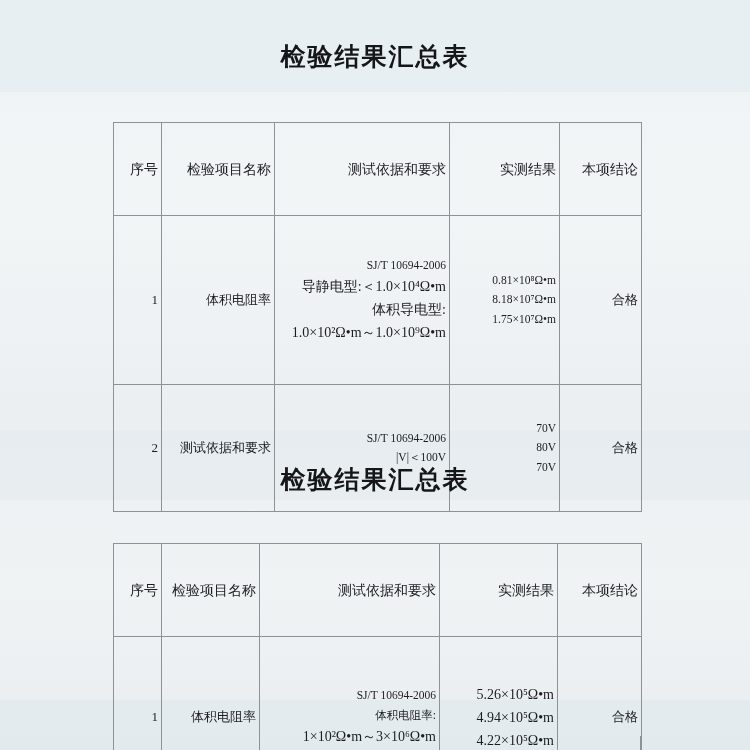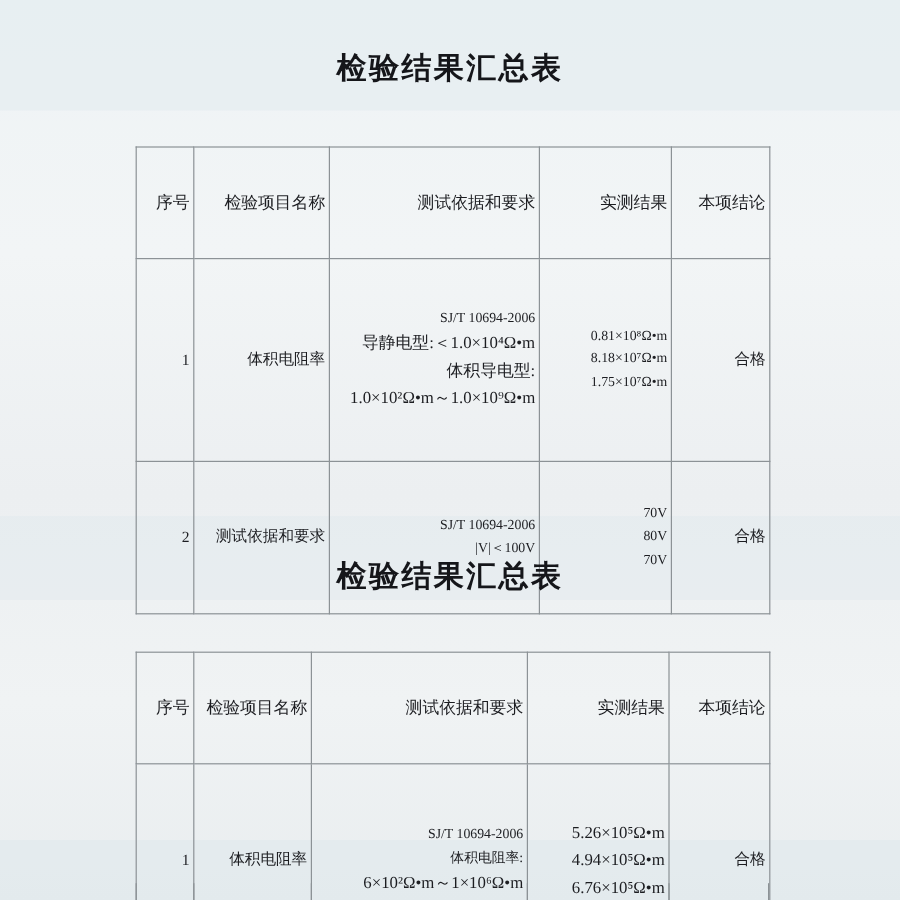--- a/index.html
+++ b/index.html
@@ -194,26 +194,26 @@
         <th>本项结论</th>
       </tr>
     </thead>
     <tbody>
       <tr class="row-tall">
         <td>1</td>
         <td class="cell-name">体积电阻率</td>
         <td class="cell-lines stack">
           <div class="small">SJ/T 10694-2006</div>
           <div class="small">体积电阻率:</div>
-          <div class="smaller">6×10²Ω•m～1×10⁶Ω•m</div>
+          <div class="smaller">1×10²Ω•m～3×10⁶Ω•m</div>
         </td>
         <td class="cell-lines stack">
           <div class="smaller">5.26×10⁵Ω•m</div>
           <div class="smaller">4.94×10⁵Ω•m</div>
-          <div class="smaller">6.76×10⁵Ω•m</div>
+          <div class="smaller">4.22×10⁵Ω•m</div>
         </td>
         <td class="cell-name">合格</td>
       </tr>
     </tbody>
   </table>
 
   <div class="partial-bottom">
     <div class="v pv1"></div>
     <div class="v pv2"></div>
     <div class="v pv3"></div>

